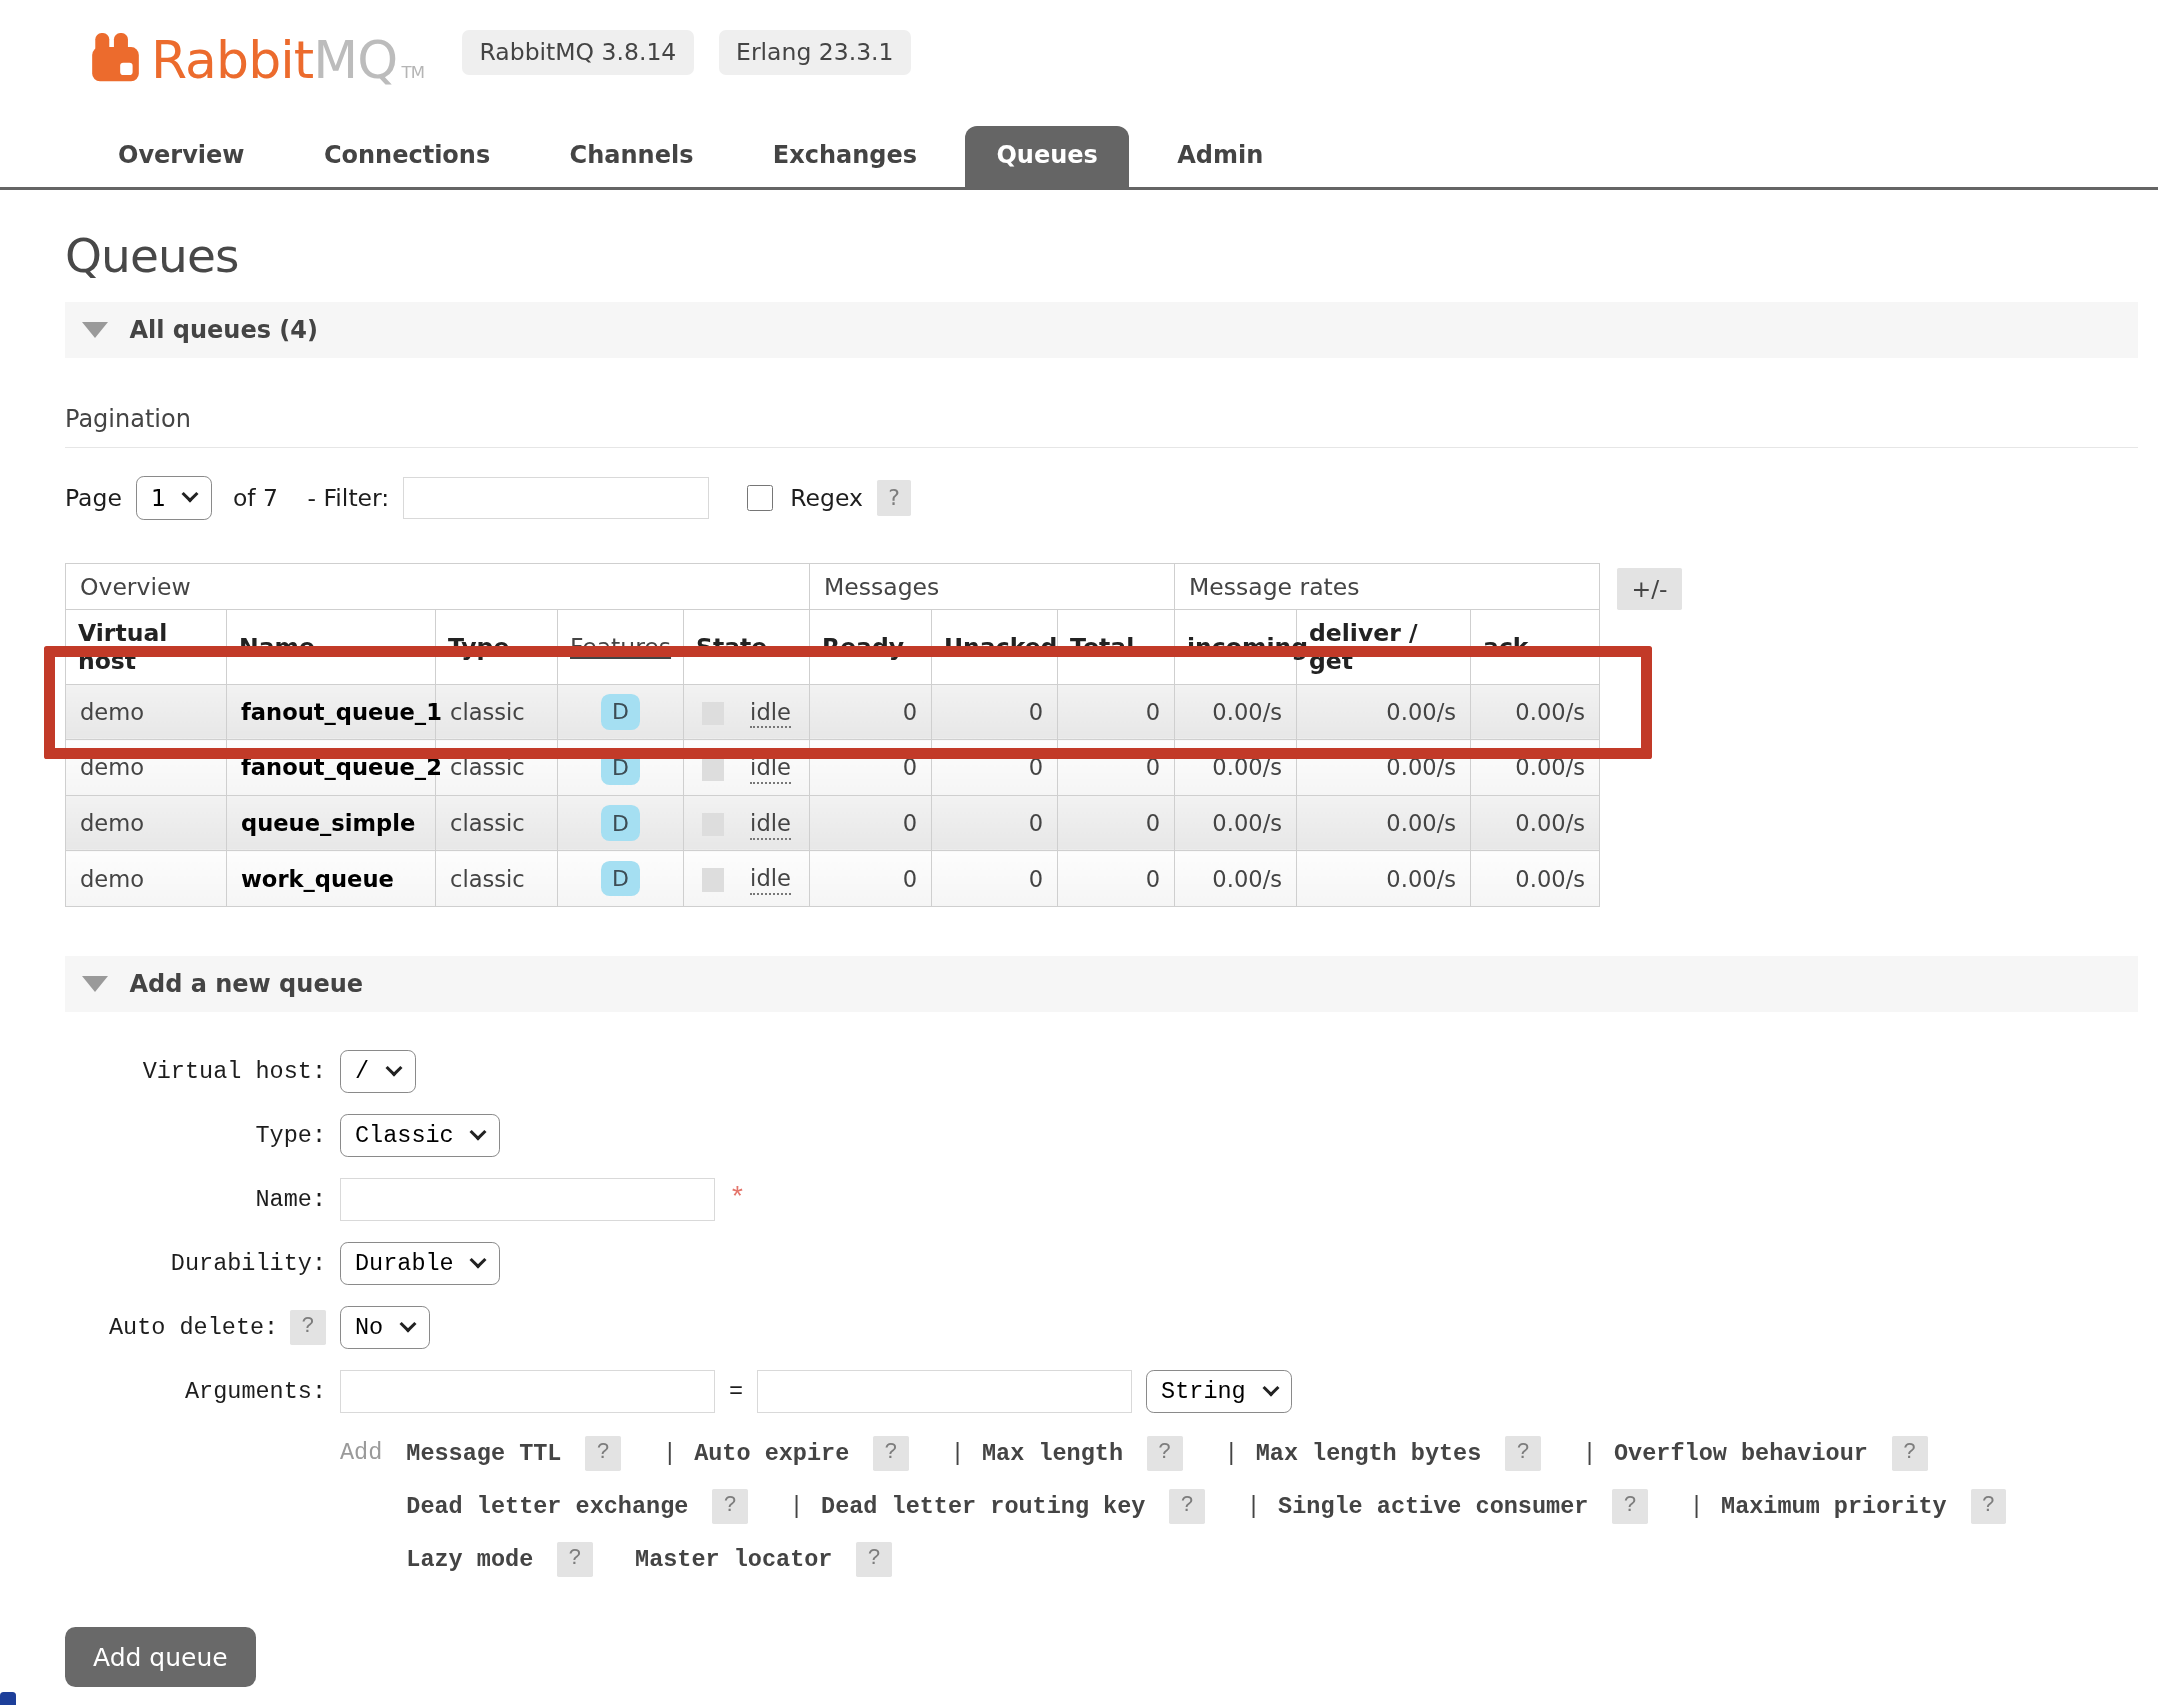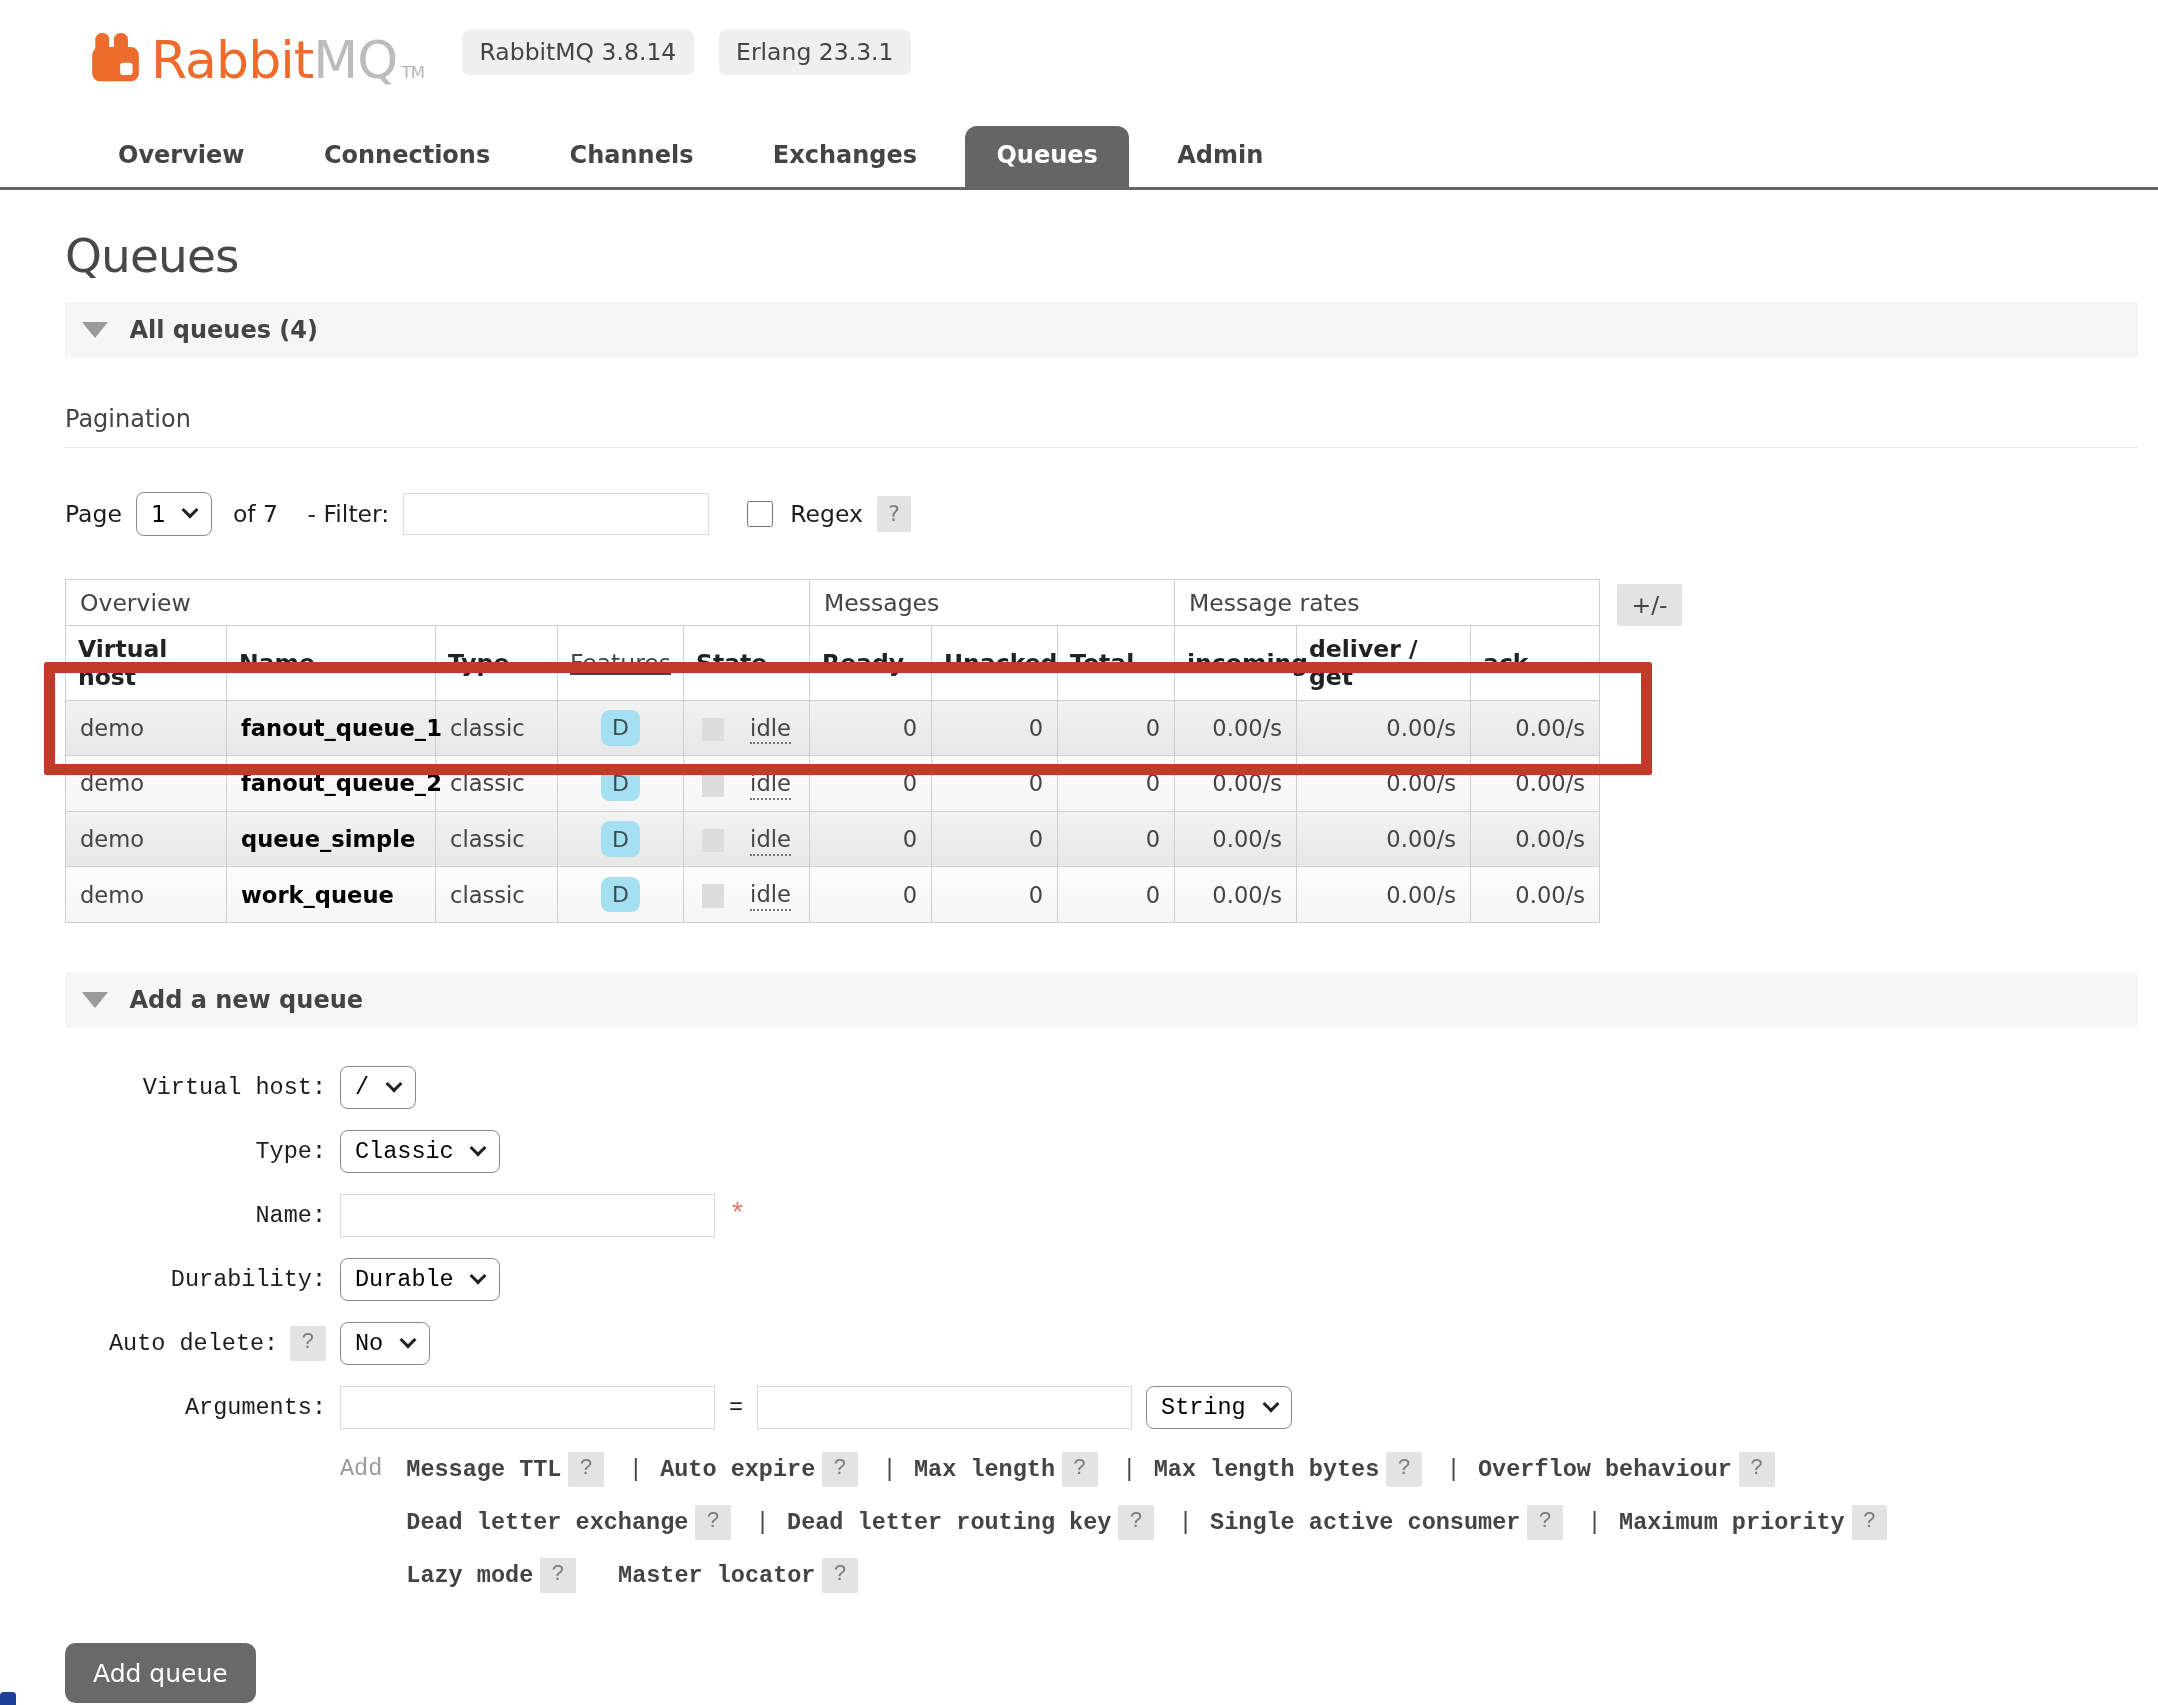--- a/index.html
+++ b/index.html
@@ -30,21 +30,21 @@
   .content { padding:0 21px 0 65px; }
   h1 { font-size:47px; font-weight:400; color:#484848; margin:38px 0 19px; letter-spacing:-0.9px; }
   .section-head { background:#f6f6f6; padding:14px 17.4px; display:flex; align-items:center; gap:21px;
                   font-weight:bold; font-size:24px; color:#444; cursor:pointer; }
   .tri { width:0; height:0; border-left:13px solid transparent; border-right:13px solid transparent;
          border-top:16.5px solid #9a9a9a; }
   .subhead { font-size:24px; font-weight:400; color:#444; margin:47px 0 0; padding-bottom:14px;
              border-bottom:1.7px solid #e6e6e6; }
 
   
-  .pag-row { display:flex; align-items:center; margin-top:44px; font-size:23.5px; gap:14px; color:#1d1d1d; }
+  .pag-row { display:flex; align-items:center; margin-top:28px; font-size:23.5px; gap:14px; color:#1d1d1d; }
   .selwrap { position:relative; display:inline-flex; }
   .selwrap select {
     appearance:none; -webkit-appearance:none; -moz-appearance:none;
     border:1.7px solid #8a8a8a; border-radius:7.8px; background:#fff; color:#000;
     font-size:23.5px; font-family:inherit; padding:7px 45px 7px 14px; cursor:pointer;
   }
   .chev { position:absolute; right:15.6px; top:50%; width:12px; height:12px; margin-top:-9.6px;
           border-right:3.5px solid #222; border-bottom:3.5px solid #222; transform:rotate(45deg);
           pointer-events:none; }
   .filter-input { width:306px; height:42px; border:1.7px solid #d9d9d9; font-size:22.6px;
@@ -83,21 +83,21 @@
   .flabel { display:flex; justify-content:flex-end; align-items:center; gap:12px; text-align:right; }
   .fctl { display:flex; align-items:center; gap:14px; }
   .txt-input { width:375px; height:43px; border:1.7px solid #d9d9d9; font-size:22.6px; padding:0 10.4px; font-family:inherit; }
   .req { color:#e4756b; font-size:28px; line-height:0; }
   .eq { font-size:23.5px; color:#1d1d1d; }
   .args-block { grid-column:2; display:flex; gap:24px; font-size:23.5px; margin-top:1.7px; }
   .add-word { color:#9a9a9a; padding-top:3.5px; }
   .link-rows { display:flex; flex-direction:column; gap:17.4px; }
   .lrow { display:flex; align-items:center; gap:17.4px; }
   .lrow.loose { gap:42px; }
-  .li { display:inline-flex; align-items:center; gap:7px; }
+  .li { display:inline-flex; align-items:center; gap:24px; }
   .lrow.piped .li:not(:last-child)::after { content:"|"; margin-left:17.4px; font-weight:400; color:#444; }
   .alink { font-weight:bold; color:#444; cursor:pointer; }
   .add-queue-btn { margin-top:50px; background:#696969; color:#fff; border:none; border-radius:10.4px;
                    padding:15.6px 28px; font-size:25px; font-family:inherit; cursor:pointer; }
 
   .corner-artifact { position:absolute; left:0; bottom:0; width:15.6px; height:13px;
                      background:#1d3f9a; border-radius:3.5px 3.5px 0 0; }
 </style>
 </head>
 <body>

